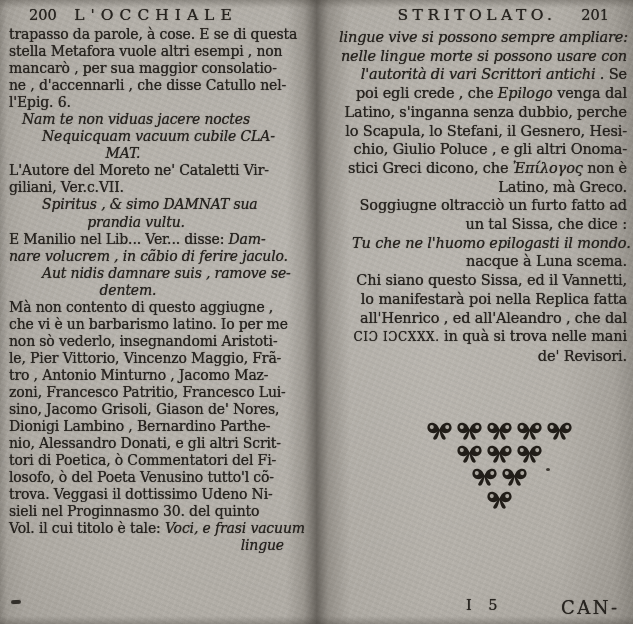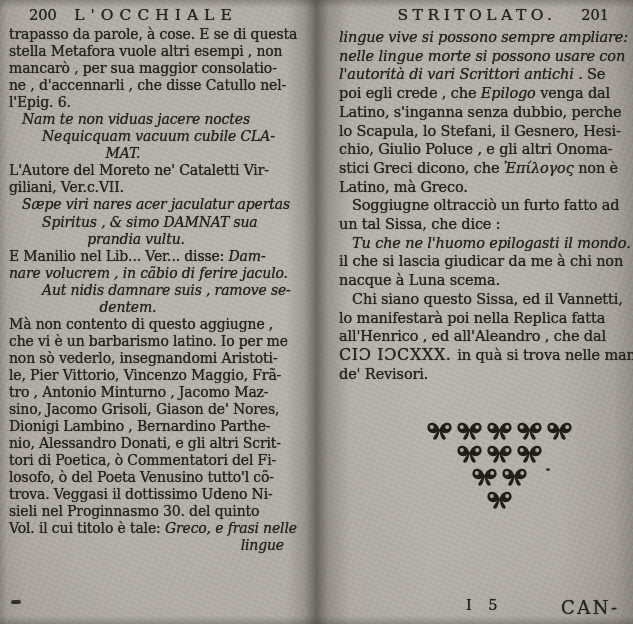--- a/index.html
+++ b/index.html
@@ -29,33 +29,33 @@
   #lp-head { left:9px;  width:294px; }
   #rp-head { left:333px; width:288px; }
   .head .title { position:absolute; left:0; right:0; text-align:center; letter-spacing:6px; }
   #rp-head .title { letter-spacing:4.5px; }
   .head .num { position:absolute; top:1px; font-size:14.5px; }
   #lp-head .num { left:20px; }
   #rp-head .num { right:12px; }
 
   .body-col { position:absolute; white-space:nowrap; letter-spacing:-0.15px; }
   #lp-body { left:9px;  top:26px; width:294px; font-size:14px;   line-height:17.05px; }
-  #rp-body { left:339px; top:28px; width:288px; font-size:14.5px; line-height:18.7px; }
+  #rp-body { left:339px; top:28px; width:288px; font-size:14.5px; line-height:18.7px;text-align:right; }
 
   .ln { height:inherit; }
   .it  { font-style:italic; }
   .ro  { font-style:normal; }
   .in1 { padding-left:13px; }
   .in2 { padding-left:33px; }
   .ctr { text-align:center; }
   .c8  { padding-right:66px; }
   .c13 { padding-right:40px; }
   .c17 { padding-right:56px; }
   .rgt { text-align:right; padding-right:19px; }
-  .sc  { font-size:16px; letter-spacing:0.6px; }
+  .sc  { font-size:12px; letter-spacing:0.6px; }
 
   #ornament { position:absolute; left:421px; top:419px; width:156px; }
   .orn-row { display:flex; justify-content:center; gap:1px; height:23px; }
   svg.fl { width:29px; height:22px; filter:blur(0.35px); }
 
   #sig { position:absolute; left:466px; top:597px; font-size:14.5px; letter-spacing:6px; }
   #cw  { position:absolute; left:561px; top:597px; font-size:18px; letter-spacing:2.5px; }
 
   #ink-mark { position:absolute; left:11px; top:600px; width:10px; height:4px;
     background:#322f2a; border-radius:2px; transform:rotate(-3deg); filter:blur(0.3px); }
@@ -79,40 +79,40 @@
     <div class="ln"><span>trapasso da parole, à cose. E se di questa</span></div>
     <div class="ln"><span>stella Metafora vuole altri esempi , non</span></div>
     <div class="ln"><span>mancarò , per sua maggior consolatio-</span></div>
     <div class="ln"><span>ne , d'accennarli , che disse Catullo nel-</span></div>
     <div class="ln"><span>l'Epig. 6.</span></div>
     <div class="ln it in1"><span>Nam te non viduas jacere noctes</span></div>
     <div class="ln it in2"><span>Nequicquam vacuum cubile CLA-</span></div>
     <div class="ln it ctr c8"><span>MAT.</span></div>
     <div class="ln"><span>L'Autore del Moreto ne' Cataletti Vir-</span></div>
     <div class="ln"><span>giliani, Ver.c.VII.</span></div>
-    <div class="ln it in1"><span>Sæpe viri nares acer jaculatur apertas</span></div>
     <div class="ln it in2"><span>Spiritus , &amp; simo DAMNAT sua</span></div>
     <div class="ln it ctr c13"><span>prandia vultu.</span></div>
     <div class="ln"><span>E Manilio nel Lib... Ver... disse: </span><span class="it">Dam-</span></div>
     <div class="ln it"><span>nare volucrem , in cãbio di ferire jaculo.</span></div>
     <div class="ln it in2"><span>Aut nidis damnare suis , ramove se-</span></div>
     <div class="ln it ctr c17"><span>dentem.</span></div>
     <div class="ln"><span>Mà non contento di questo aggiugne ,</span></div>
     <div class="ln"><span>che vi è un barbarismo latino. Io per me</span></div>
     <div class="ln"><span>non sò vederlo, insegnandomi Aristoti-</span></div>
     <div class="ln"><span>le, Pier Vittorio, Vincenzo Maggio, Frã-</span></div>
     <div class="ln"><span>tro , Antonio Minturno , Jacomo Maz-</span></div>
+    <div class="ln"><span>zoni, Francesco Patritio, Francesco Lui-</span></div>
     <div class="ln"><span>sino, Jacomo Grisoli, Giason de' Nores,</span></div>
     <div class="ln"><span>Dionigi Lambino , Bernardino Parthe-</span></div>
     <div class="ln"><span>nio, Alessandro Donati, e gli altri Scrit-</span></div>
     <div class="ln"><span>tori di Poetica, ò Commentatori del Fi-</span></div>
     <div class="ln"><span>losofo, ò del Poeta Venusino tutto'l cõ-</span></div>
     <div class="ln"><span>trova. Veggasi il dottissimo Udeno Ni-</span></div>
     <div class="ln"><span>sieli nel Proginnasmo 30. del quinto</span></div>
-    <div class="ln"><span>Vol. il cui titolo è tale: </span><span class="it">Greco, e frasi nelle</span></div>
+    <div class="ln"><span>Vol. il cui titolo è tale: </span><span class="it">Voci, e frasi vacuum</span></div>
     <div class="ln it rgt"><span>lingue</span></div>
   </div>
 
   <div id="rp-head" class="head">
     <span class="title">STRITOLATO.</span>
     <span class="num">201</span>
   </div>
 
   <div id="rp-body" class="body-col">
     <div class="ln it"><span>lingue vive si possono sempre ampliare:</span></div>
@@ -120,21 +120,20 @@
     <div class="ln it"><span>l'autorità di vari Scrittori antichi . </span><span class="ro">Se</span></div>
     <div class="ln"><span>poi egli crede , che </span><span class="it">Epilogo</span><span> venga dal</span></div>
     <div class="ln"><span>Latino, s'inganna senza dubbio, perche</span></div>
     <div class="ln"><span>lo Scapula, lo Stefani, il Gesnero, Hesi-</span></div>
     <div class="ln"><span>chio, Giulio Poluce , e gli altri Onoma-</span></div>
     <div class="ln"><span>stici Greci dicono, che </span><span class="it">Ἐπίλογος</span><span> non è</span></div>
     <div class="ln"><span>Latino, mà Greco.</span></div>
     <div class="ln in1"><span>Soggiugne oltracciò un furto fatto ad</span></div>
     <div class="ln"><span>un tal Sissa, che dice :</span></div>
     <div class="ln it in1"><span>Tu che ne l'huomo epilogasti il mondo.</span></div>
-    <div class="ln"><span>il che si lascia giudicar da me à chi non</span></div>
     <div class="ln"><span>nacque à Luna scema.</span></div>
     <div class="ln in1"><span>Chi siano questo Sissa, ed il Vannetti,</span></div>
     <div class="ln"><span>lo manifestarà poi nella Replica fatta</span></div>
     <div class="ln"><span>all'Henrico , ed all'Aleandro , che dal</span></div>
     <div class="ln"><span class="sc">CIƆ IƆCXXX. </span><span>in quà si trova nelle mani</span></div>
     <div class="ln"><span>de' Revisori.</span></div>
   </div>
 
   <svg width="0" height="0" style="position:absolute">
     <symbol id="fl" viewBox="0 0 30 22">

